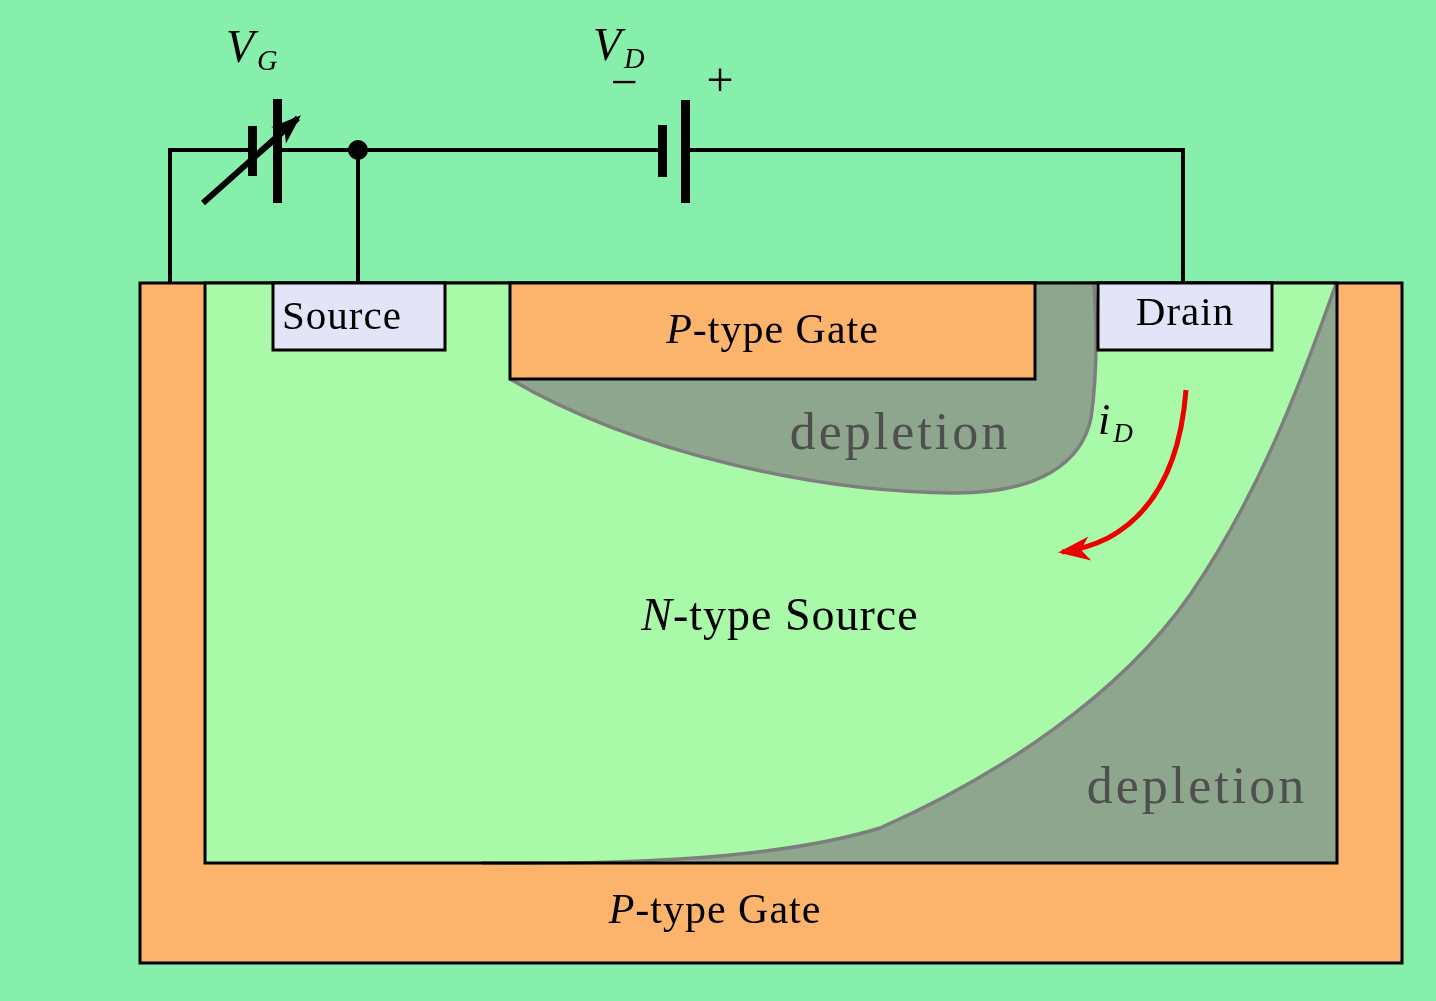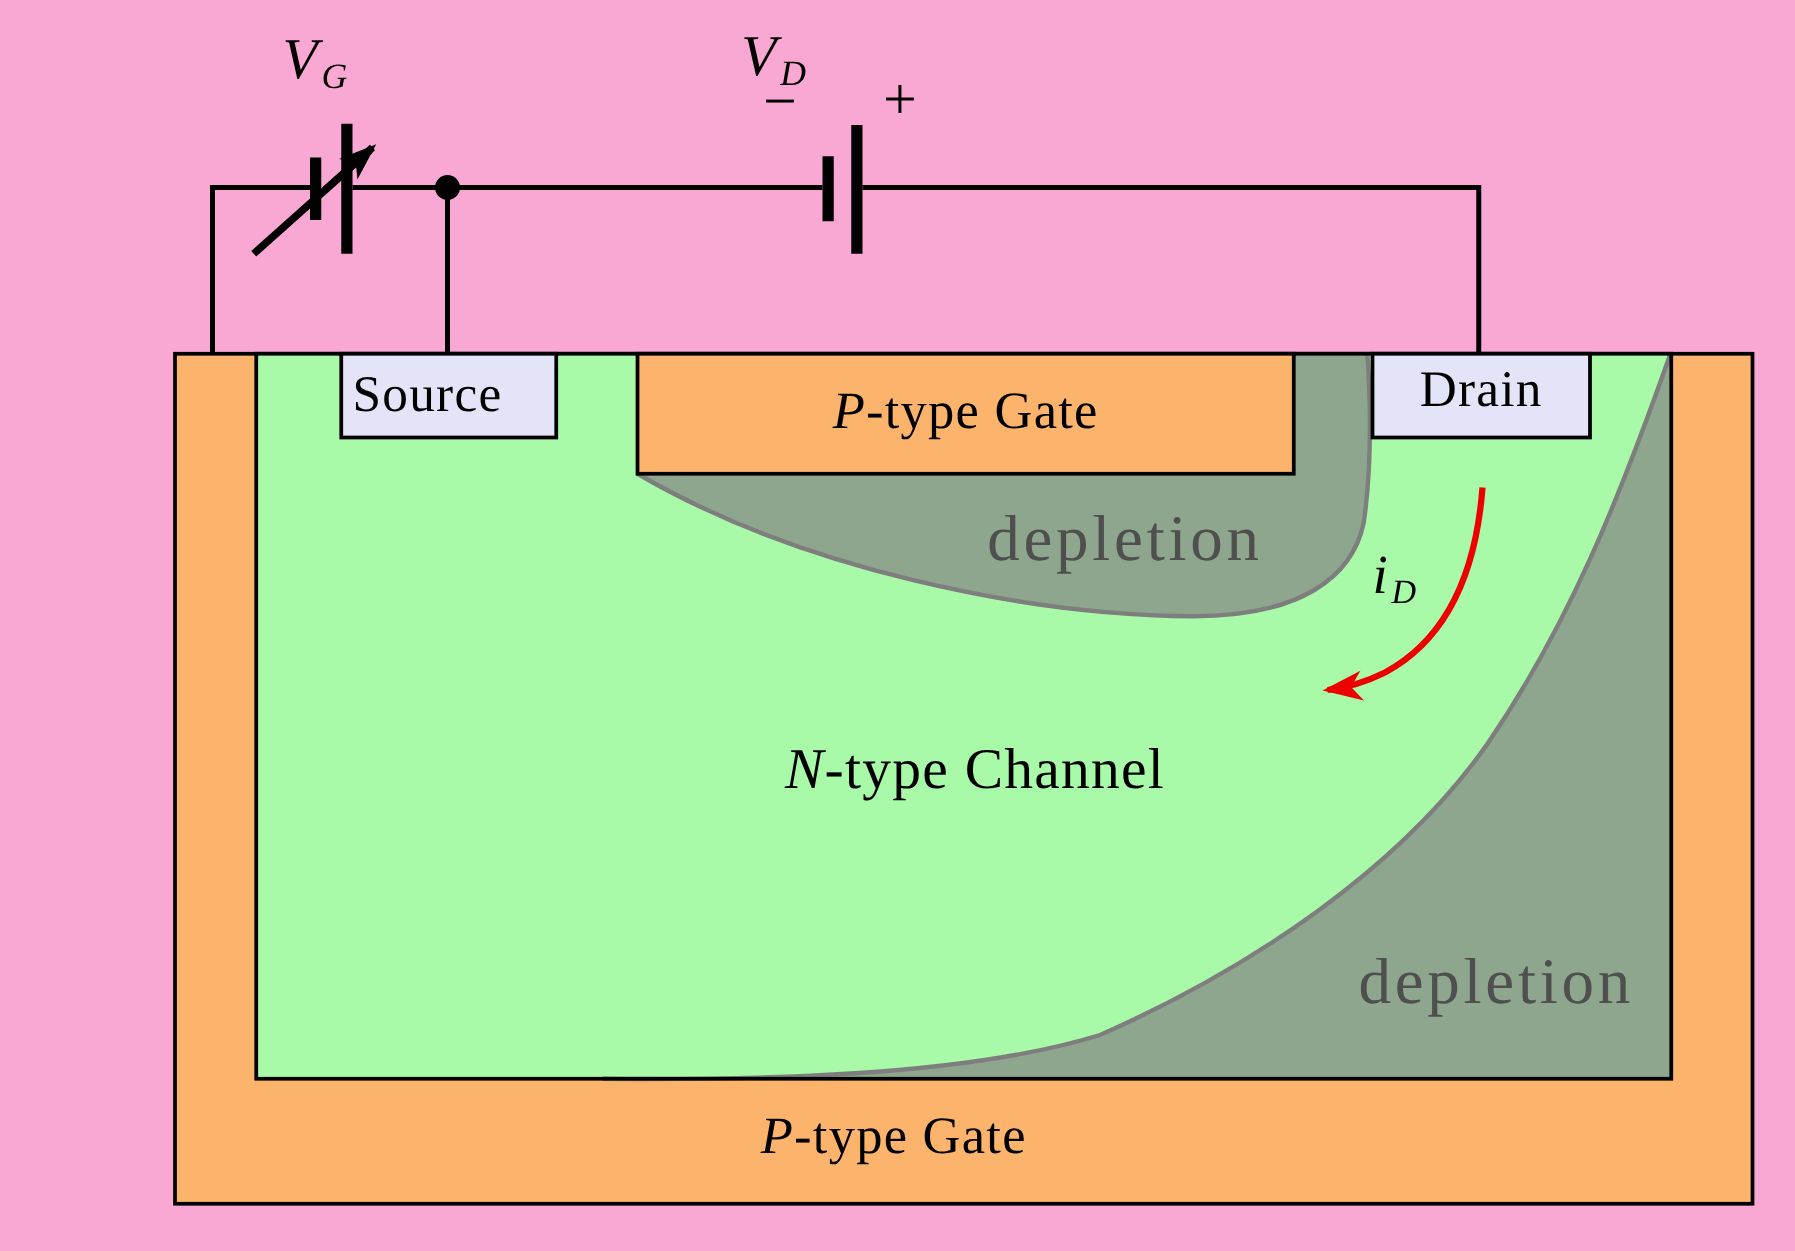--- a/index.html
+++ b/index.html
@@ -1,19 +1,19 @@
 <!DOCTYPE html>
 <html><head>
 <meta charset="utf-8">
 <style>
   html,body{margin:0;padding:0;background:#ffffff;}
   #canvas{
     position:relative;
     width:1436px;height:1001px;
-    background:#f9a8d4;
+    background:#86efac;
     overflow:hidden;
     font-family:"Liberation Serif","DejaVu Serif",serif;
   }
   #diagram-svg{position:absolute;left:0;top:0;}
   .lbl{
     position:absolute;
     color:#000;
     white-space:nowrap;
     line-height:1;
     letter-spacing:1px;
@@ -82,35 +82,35 @@
   </svg>
 
   <div class="lbl circuit-lbl" style="left:226px;top:24px;">
     <span class="it">V</span><span class="sub">G</span>
   </div>
   <div class="lbl circuit-lbl" style="left:593px;top:22px;">
     <span class="it">V</span><span class="sub">D</span>
   </div>
   <div class="lbl sign-lbl centered" style="left:598px;top:56px;width:52px;height:52px;">−</div>
   <div class="lbl sign-lbl centered" style="left:694px;top:54px;width:52px;height:52px;">+</div>
-  <div class="lbl circuit-lbl" style="left:1098px;top:398px;font-size:44px;margin-top:40px;">
+  <div class="lbl circuit-lbl" style="left:1098px;top:398px;font-size:44px;">
     <span class="it">i</span><span class="sub">D</span>
   </div>
 
   <div class="lbl contact-lbl centered" style="left:273px;top:283px;width:138px;height:64px;">Source</div>
   <div class="lbl contact-lbl centered" style="left:1098px;top:283px;width:174px;height:56px;">Drain</div>
 
   <div class="lbl gate-lbl centered" style="left:510px;top:283px;width:525px;height:92px;">
     <span class="it">P</span>
       <span>-type Gate</span>
   </div>
 
   <div class="lbl channel-lbl centered" style="left:480px;top:592px;width:600px;">
     <span class="it">N</span>
-      <span>-type Channel</span>
+      <span>-type Source</span>
   </div>
 
   <div class="lbl depletion-lbl centered" style="left:750px;top:406px;width:300px;">depletion</div>
   <div class="lbl depletion-lbl centered" style="left:1042px;top:760px;width:310px;">depletion</div>
 
   <div class="lbl gate-lbl centered" style="left:415px;top:888px;width:600px;">
     <span class="it">P</span>
       <span>-type Gate</span>
   </div>
 

